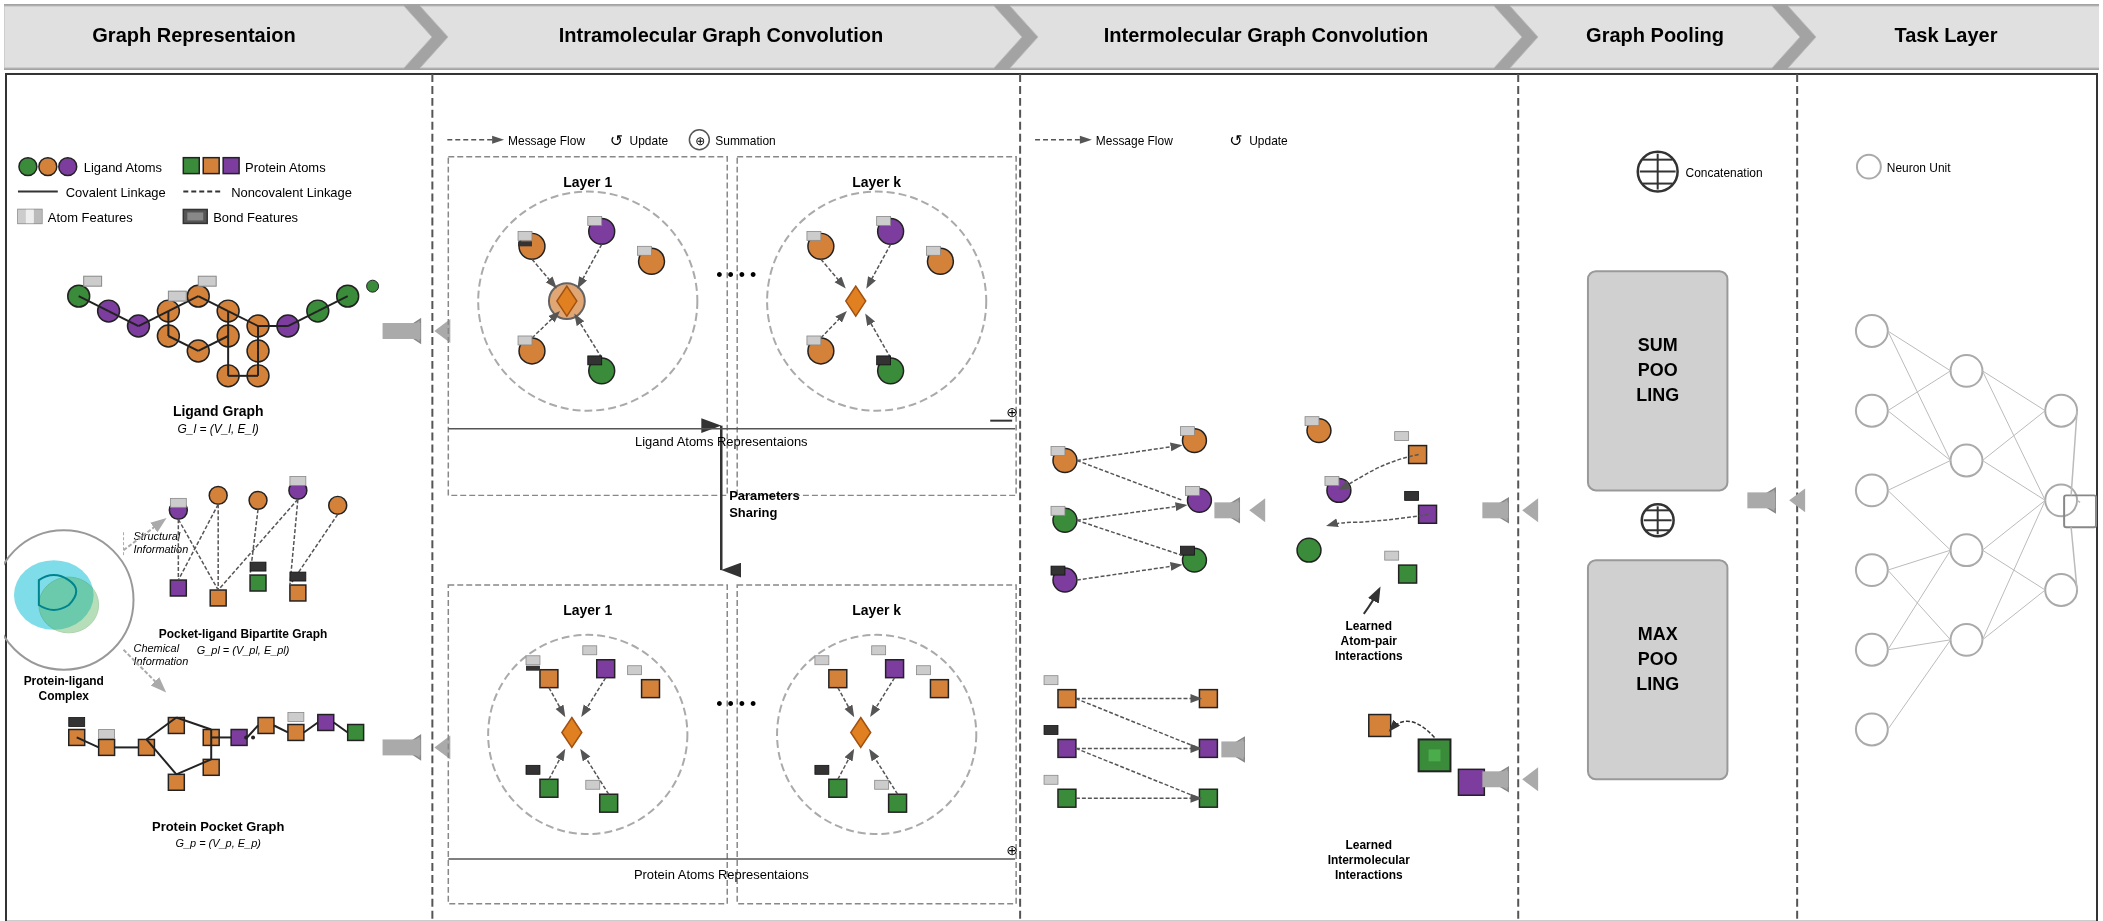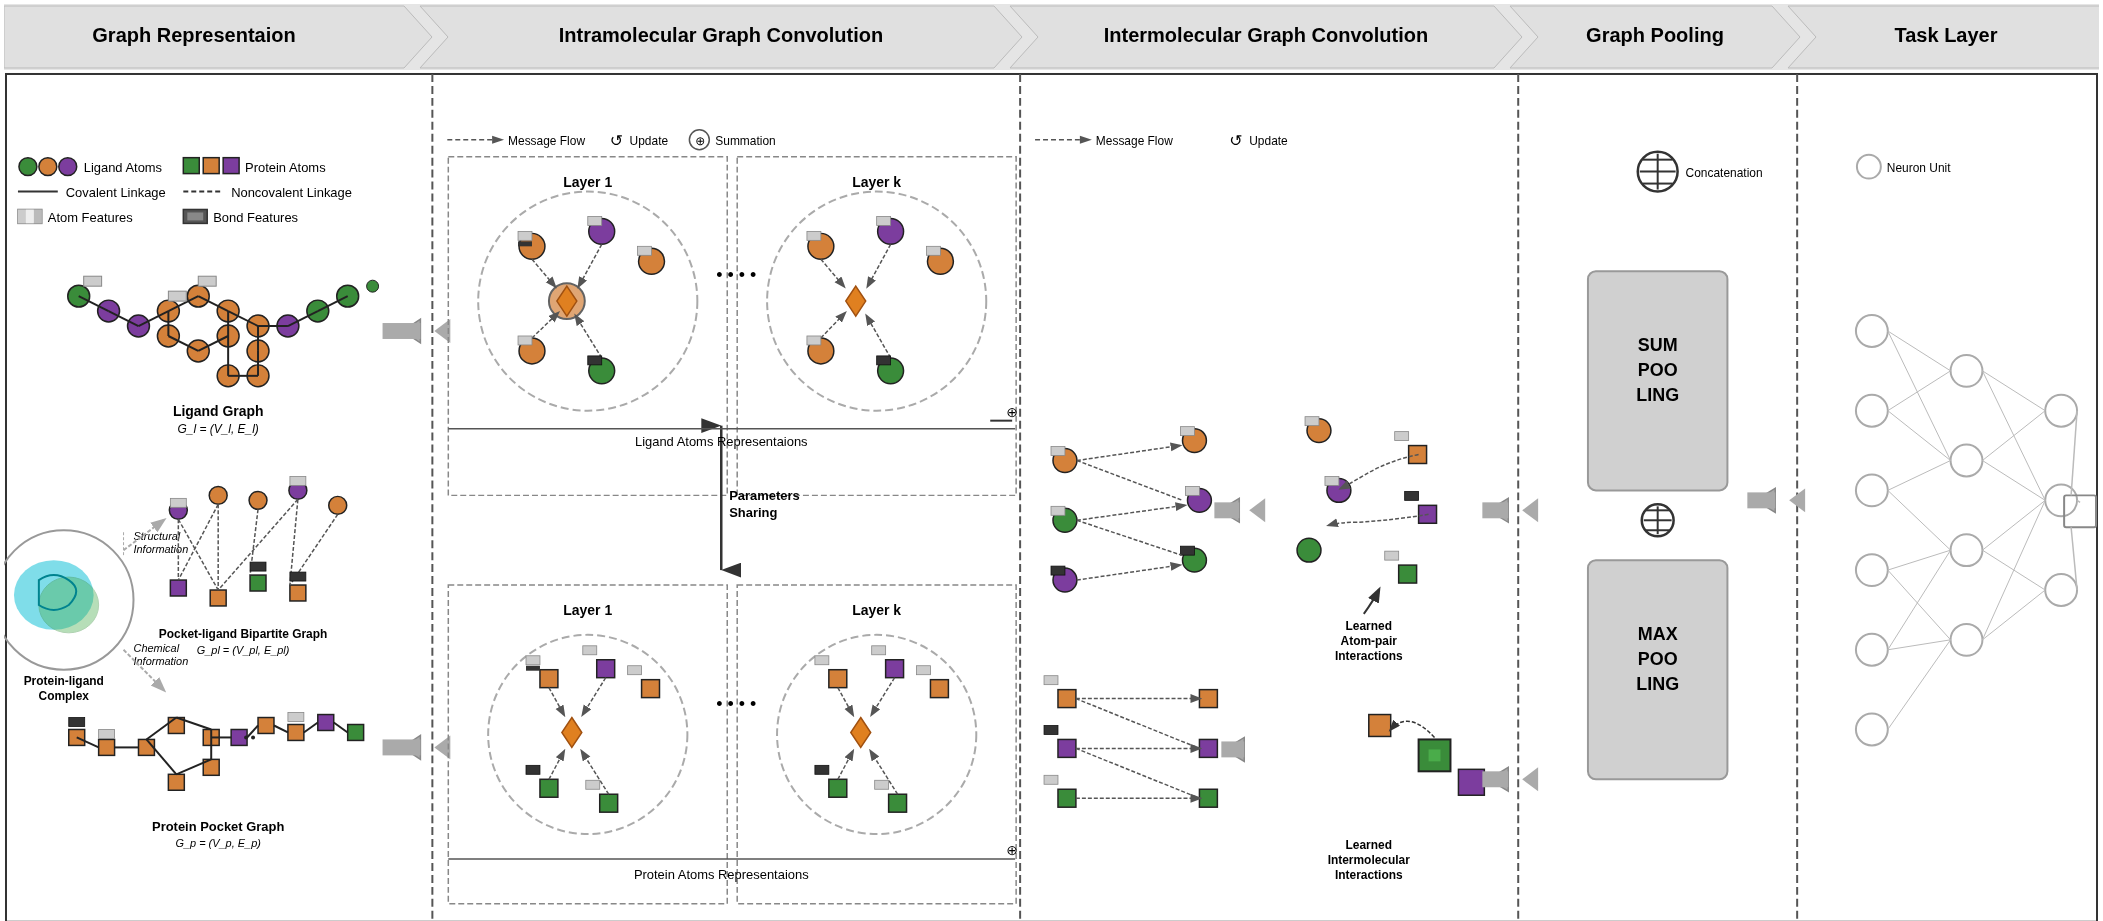--- a/index.html
+++ b/index.html
@@ -20,21 +20,21 @@
       padding: 4px;
     }
 
     
     .header-row {
       display: flex;
       flex-direction: row;
       align-items: flex-end;
       height: 66px;
       width: 100%;
-      background: #e5e5e5;
+      background: #a3a3a3;
     }
 
     
     .diagram-container {
       position: relative;
       width: 100%;
       flex: 1;
     }
 
     .full-svg {

